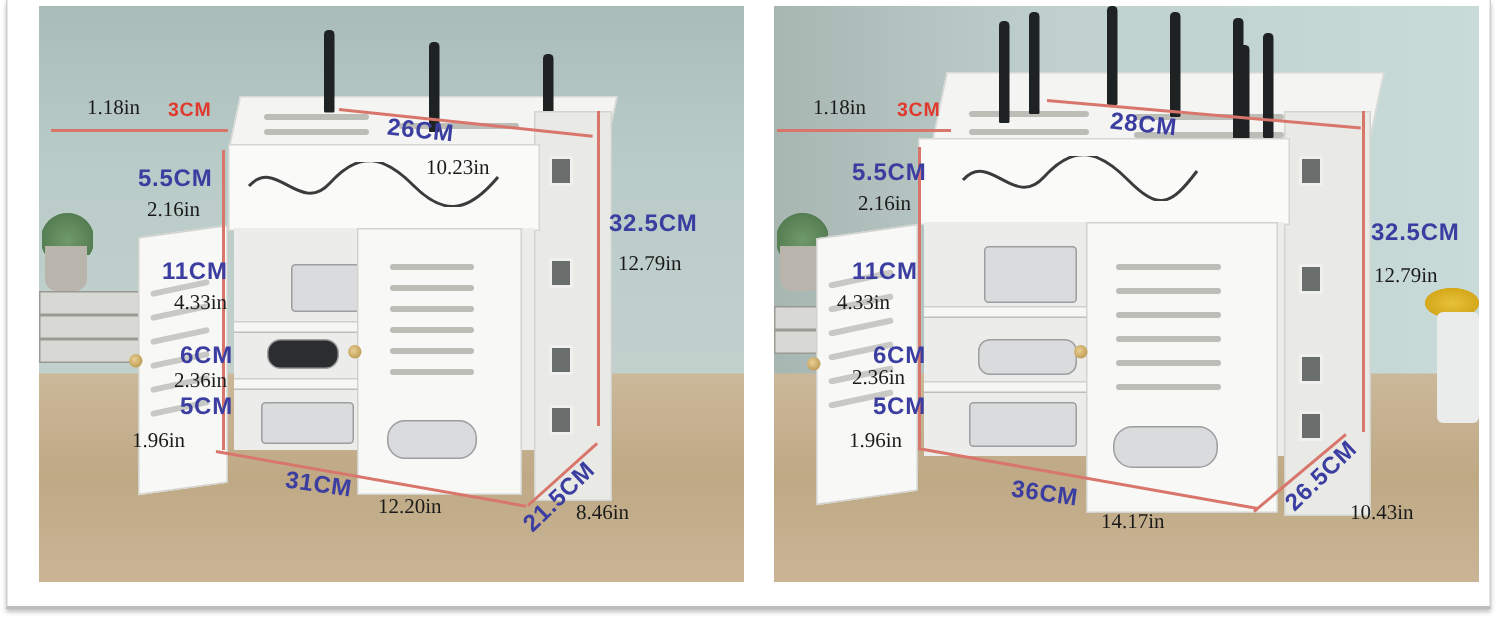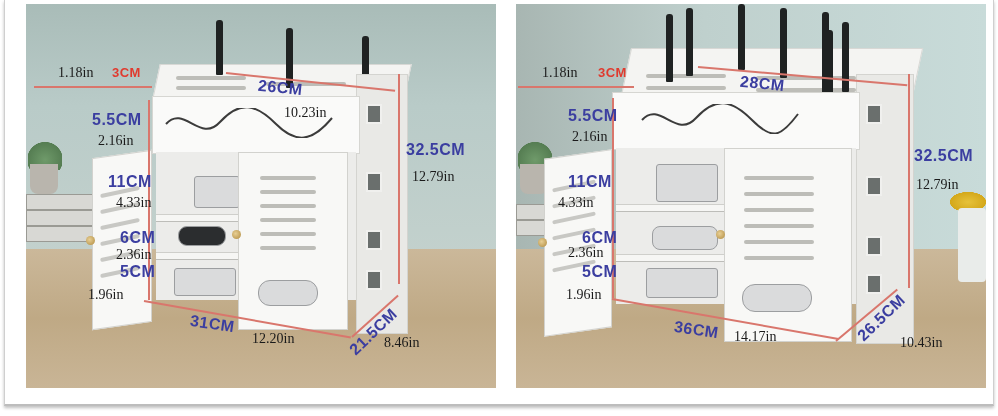--- a/index.html
+++ b/index.html
@@ -216,16 +216,16 @@
   <span class="lbl inch" style="left:56px;top:126px;">2.16in</span>
   <span class="lbl cm" style="left:52px;top:170px;">11CM</span>
   <span class="lbl inch" style="left:42px;top:192px;">4.33in</span>
   <span class="lbl cm" style="left:66px;top:226px;">6CM</span>
   <span class="lbl inch" style="left:52px;top:242px;">2.36in</span>
   <span class="lbl cm" style="left:66px;top:260px;">5CM</span>
   <span class="lbl inch" style="left:50px;top:284px;">1.96in</span>
   <span class="lbl cm" style="left:398px;top:144px;">32.5CM</span>
   <span class="lbl inch" style="left:400px;top:174px;">12.79in</span>
   <span class="lbl cm" style="left:158px;top:318px;transform:rotate(8deg);">36CM</span>
-  <span class="lbl inch" style="left:218px;top:326px;">14.17in</span>
+  <span class="lbl inch" style="left:218px;top:338px;">14.17in</span>
   <span class="lbl cm" style="left:336px;top:306px;transform:rotate(-44deg);">26.5CM</span>
   <span class="lbl inch" style="left:384px;top:332px;">10.43in</span>
 </div>
 
 </body></html>

